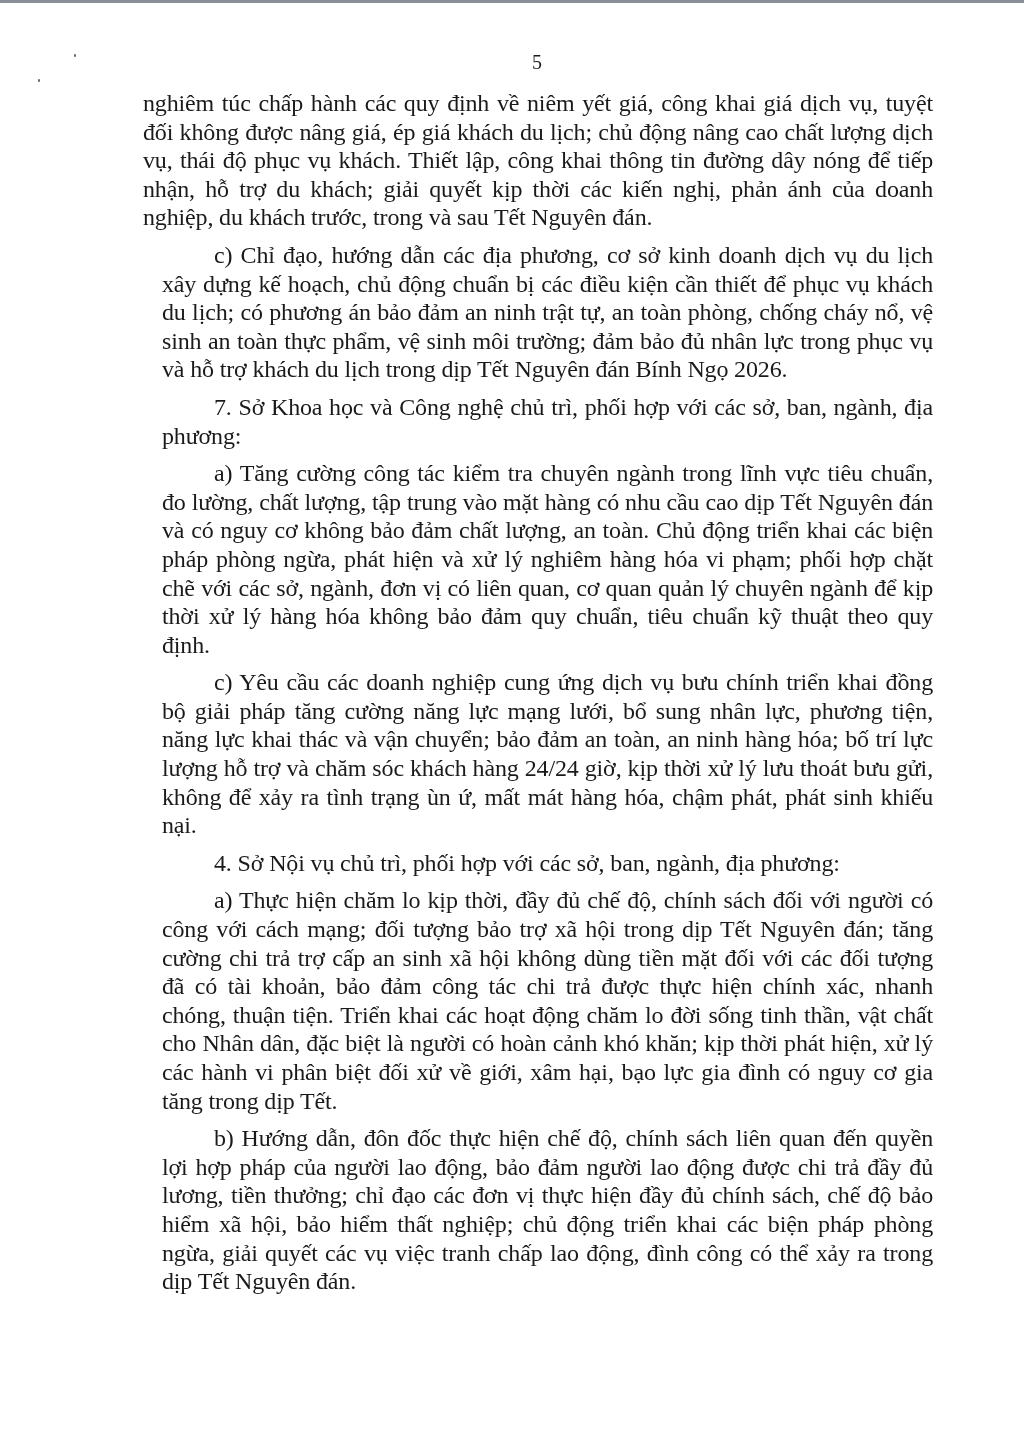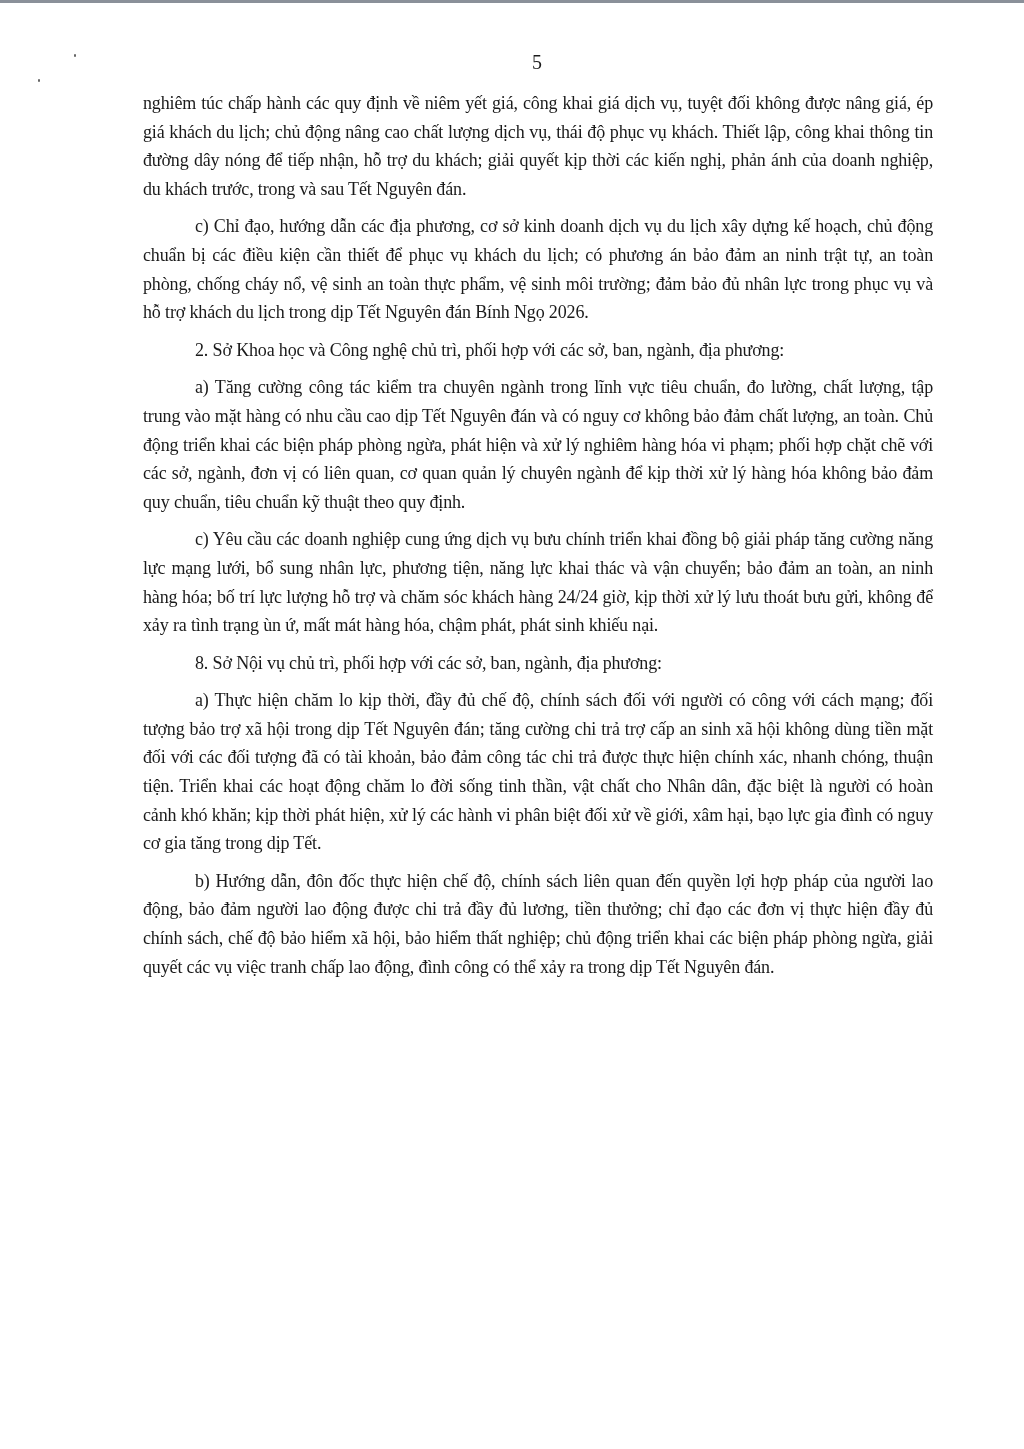--- a/index.html
+++ b/index.html
@@ -39,42 +39,43 @@
       margin-left: 50px;
       width: 974px;
     }
     .content {
       position: absolute;
       left: 143px;
       top: 89px;
       width: 790px;
     }
     .para {
-      font-size: 18px;
+      font-size: 24px;
       line-height: 28.6px;
       text-align: justify;
       text-align-last: left;
       margin: 0 0 9px 0;
       letter-spacing: -0.15px;
     }
     .para.indent {
       text-indent: 52px;
+      margin-left: 19px;
     }
   </style>
 </head>
 <body>
 
 <div class="top-border"></div>
 <div class="speck" style="left:74px; top:54px;"></div>
 <div class="speck" style="left:38px; top:79px;"></div>
 
 <div class="page-number">5</div>
 
 <div class="content">
   <p class="para">nghiêm túc chấp hành các quy định về niêm yết giá, công khai giá dịch vụ, tuyệt đối không được nâng giá, ép giá khách du lịch; chủ động nâng cao chất lượng dịch vụ, thái độ phục vụ khách. Thiết lập, công khai thông tin đường dây nóng để tiếp nhận, hỗ trợ du khách; giải quyết kịp thời các kiến nghị, phản ánh của doanh nghiệp, du khách trước, trong và sau Tết Nguyên đán.</p>
   <p class="para indent">c) Chỉ đạo, hướng dẫn các địa phương, cơ sở kinh doanh dịch vụ du lịch xây dựng kế hoạch, chủ động chuẩn bị các điều kiện cần thiết để phục vụ khách du lịch; có phương án bảo đảm an ninh trật tự, an toàn phòng, chống cháy nổ, vệ sinh an toàn thực phẩm, vệ sinh môi trường; đảm bảo đủ nhân lực trong phục vụ và hỗ trợ khách du lịch trong dịp Tết Nguyên đán Bính Ngọ 2026.</p>
-  <p class="para indent">2. Sở Khoa học và Công nghệ chủ trì, phối hợp với các sở, ban, ngành, địa phương:</p>
+  <p class="para indent">7. Sở Khoa học và Công nghệ chủ trì, phối hợp với các sở, ban, ngành, địa phương:</p>
   <p class="para indent">a) Tăng cường công tác kiểm tra chuyên ngành trong lĩnh vực tiêu chuẩn, đo lường, chất lượng, tập trung vào mặt hàng có nhu cầu cao dịp Tết Nguyên đán và có nguy cơ không bảo đảm chất lượng, an toàn. Chủ động triển khai các biện pháp phòng ngừa, phát hiện và xử lý nghiêm hàng hóa vi phạm; phối hợp chặt chẽ với các sở, ngành, đơn vị có liên quan, cơ quan quản lý chuyên ngành để kịp thời xử lý hàng hóa không bảo đảm quy chuẩn, tiêu chuẩn kỹ thuật theo quy định.</p>
   <p class="para indent">c) Yêu cầu các doanh nghiệp cung ứng dịch vụ bưu chính triển khai đồng bộ giải pháp tăng cường năng lực mạng lưới, bổ sung nhân lực, phương tiện, năng lực khai thác và vận chuyển; bảo đảm an toàn, an ninh hàng hóa; bố trí lực lượng hỗ trợ và chăm sóc khách hàng 24/24 giờ, kịp thời xử lý lưu thoát bưu gửi, không để xảy ra tình trạng ùn ứ, mất mát hàng hóa, chậm phát, phát sinh khiếu nại.</p>
-  <p class="para indent">8. Sở Nội vụ chủ trì, phối hợp với các sở, ban, ngành, địa phương:</p>
+  <p class="para indent">4. Sở Nội vụ chủ trì, phối hợp với các sở, ban, ngành, địa phương:</p>
   <p class="para indent">a) Thực hiện chăm lo kịp thời, đầy đủ chế độ, chính sách đối với người có công với cách mạng; đối tượng bảo trợ xã hội trong dịp Tết Nguyên đán; tăng cường chi trả trợ cấp an sinh xã hội không dùng tiền mặt đối với các đối tượng đã có tài khoản, bảo đảm công tác chi trả được thực hiện chính xác, nhanh chóng, thuận tiện. Triển khai các hoạt động chăm lo đời sống tinh thần, vật chất cho Nhân dân, đặc biệt là người có hoàn cảnh khó khăn; kịp thời phát hiện, xử lý các hành vi phân biệt đối xử về giới, xâm hại, bạo lực gia đình có nguy cơ gia tăng trong dịp Tết.</p>
   <p class="para indent">b) Hướng dẫn, đôn đốc thực hiện chế độ, chính sách liên quan đến quyền lợi hợp pháp của người lao động, bảo đảm người lao động được chi trả đầy đủ lương, tiền thưởng; chỉ đạo các đơn vị thực hiện đầy đủ chính sách, chế độ bảo hiểm xã hội, bảo hiểm thất nghiệp; chủ động triển khai các biện pháp phòng ngừa, giải quyết các vụ việc tranh chấp lao động, đình công có thể xảy ra trong dịp Tết Nguyên đán.</p>
 </div>
 
 </body></html>

